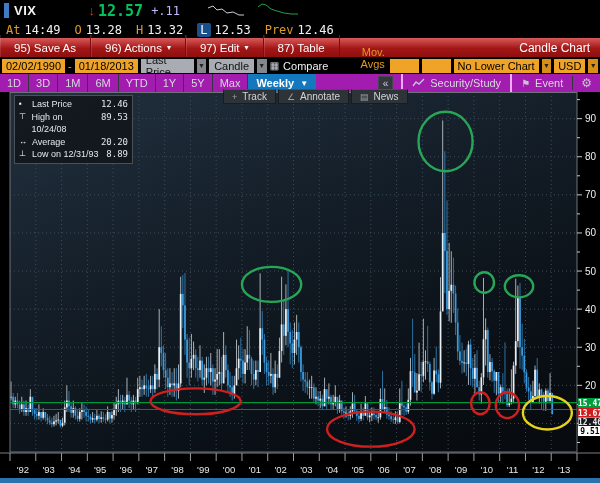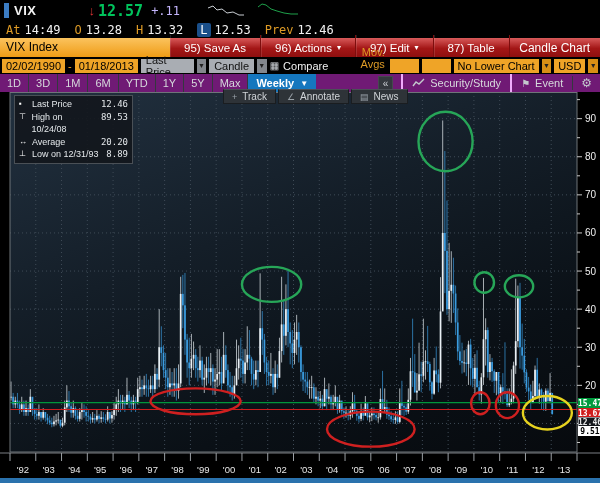--- a/index.html
+++ b/index.html
@@ -42,21 +42,21 @@
           align-items:center; justify-content:center; }
   .odrop { background:#d88f15; color:#222; width:11px; height:14px; font-size:7px; display:flex;
            align-items:center; justify-content:center; }
   .dash { color:#efa427; }
   .cmp { color:#f0f0f0; display:flex; align-items:center; gap:4px; margin-left:auto; }
   .cmp-icon { font-size:10px; color:#cfd3d8; }
   .mavg { color:#de9b26; margin:0 2px 16px 10px;text-align:right; }
   .oinput { background:#efa427; width:33px; height:14px; }
 
   
-  #r5 { top:74px; height:18px; background:#701a75; font-size:11px; color:#d6d9dc; }
+  #r5 { top:74px; height:18px; background:#a21caf; font-size:11px; color:#d6d9dc; }
   .tab { padding:0 7px; height:18px; display:flex; align-items:center; border-right:1px solid #34383e; }
   .period { background:#1577be; color:#fff; height:18px; display:flex; align-items:center; gap:6px;
             padding:0 8px; font-weight:bold; }
   .period .arr { font-size:8px; }
   .tb-right { margin-left:auto; display:flex; align-items:center; height:18px; }
   .collapse { background:#34383e; border:1px solid #45494f; font-size:10px; padding:0 4px; height:14px;
               display:flex; align-items:center; margin-right:8px; color:#cfd3d8;}
   .tbtn { display:flex; align-items:center; gap:5px; padding:0 9px; height:18px; border-left:2px solid #f0abfc; }
   .tbtn .ic { font-size:10px; color:#c3c8cd; }
   .gear { font-size:12px; color:#c3c8cd; padding:0 8px; border-left:1px solid #34383e; }
@@ -108,21 +108,20 @@
   <span class="qv">13.28</span>
   <span class="ql">H</span>
   <span class="qv">13.32</span>
   <span class="ql lowhl">L</span>
   <span class="qv">12.53</span>
   <span class="ql">Prev</span>
   <span class="qv">12.46</span>
 </div>
 
 <div class="row" id="r3">
-  <div class="sec-box">VIX Index</div>
   <div class="menu-item">
     <span>95) Save As</span>
   </div>
   <div class="menu-item">
     <span>96) Actions</span>
     <span class="arr">▾</span>
   </div>
   <div class="menu-item">
     <span>97) Edit</span>
     <span class="arr">▾</span>

